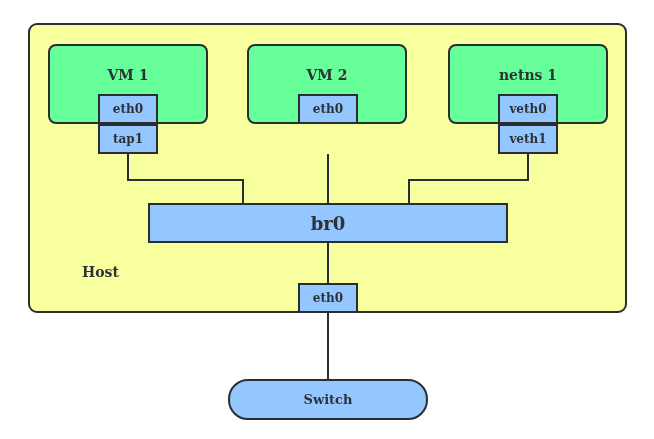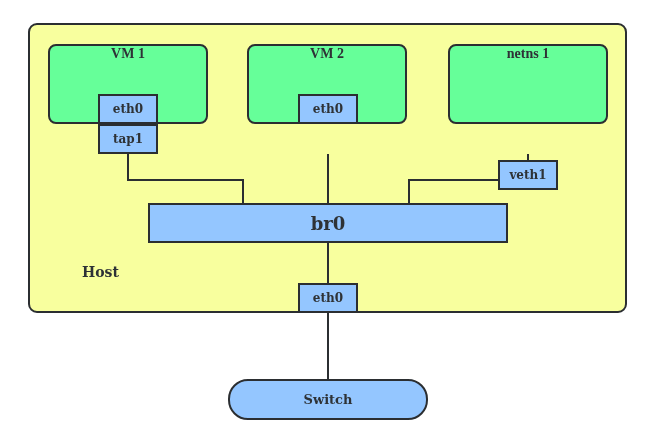--- a/index.html
+++ b/index.html
@@ -19,35 +19,35 @@
   .box{position:absolute;box-sizing:border-box;border:2px solid var(--stroke);
     display:flex;align-items:center;justify-content:center;
     font-weight:bold;}
   .host{
     left:28px;top:23px;width:599px;height:290px;
     background:var(--host-fill);border-radius:9px;z-index:1;
   }
   .guest{
     background:var(--guest-fill);border-radius:8px;z-index:2;
     width:160px;height:80px;top:44px;
-    align-items:flex-start;font-size:14px;font-family:Liberation Serif, serif;
+    align-items:flex-start;padding-top:21px;font-size:14px;
   }
   .guest-vm1{left:48px;}
   .guest-vm2{left:247px;}
   .guest-netns{left:448px;}
   .port{
     background:var(--node-fill);z-index:4;
     width:60px;height:30px;font-size:12px;
   }
   .p-vm1-eth0{left:98px;top:94px;}
   .p-tap1{left:98px;top:124px;}
   .p-vm2-eth0{left:298px;top:94px;}
   .p-tap2{left:298px;top:124px;}
   .p-veth0{left:498px;top:94px;}
-  .p-veth1{left:498px;top:124px;margin-top:36px;}
+  .p-veth1{left:498px;top:124px;}
   .bridge{left:148px;top:203px;width:360px;height:40px;background:var(--node-fill);z-index:4;font-size:18px;}
   .host-eth0{left:298px;top:283px;width:60px;height:30px;background:var(--node-fill);z-index:4;font-size:12px;}
   .switch{left:228px;top:379px;width:200px;height:41px;background:var(--node-fill);z-index:4;font-size:13px;border-radius:20px;}
   .host-label{
     position:absolute;left:82px;top:264px;z-index:2;
     font-weight:bold;font-size:14px;color:var(--text);
   }
   .connectors{position:absolute;left:0;top:0;width:654px;height:439px;z-index:3;}
   .connectors polyline{fill:none;stroke:var(--stroke);stroke-width:2;}
 </style>
@@ -81,20 +81,23 @@
     <span>eth0</span>
   </div>
   <div class="box port p-tap1">
     <span>tap1</span>
   </div>
 
   <div class="box port p-vm2-eth0">
     <span>eth0</span>
   </div>
 
+  <div class="box port p-veth0">
+    <span>veth0</span>
+  </div>
   <div class="box port p-veth1">
     <span>veth1</span>
   </div>
 
   <div class="box bridge">
     <span>br0</span>
   </div>
 
   <div class="box host-eth0">
     <span>eth0</span>

